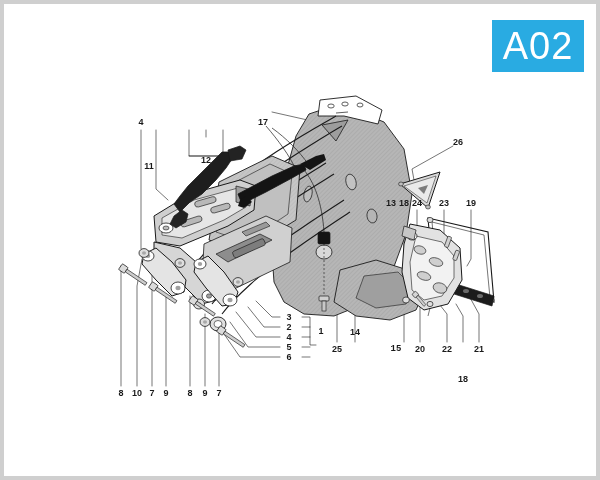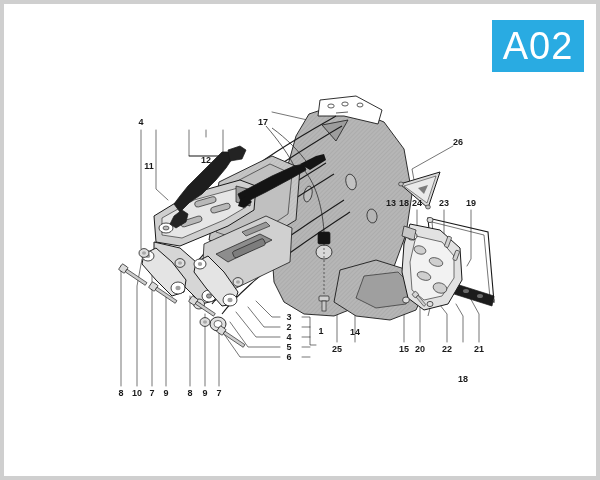--- a/index.html
+++ b/index.html
@@ -305,21 +305,21 @@
       <div class="lbl" style="left: 440px; top: 199px;">23</div>
       <div class="lbl" style="left: 467px; top: 199px;">19</div>
       <div class="lbl" style="left: 285px; top: 313px;">3</div>
       <div class="lbl" style="left: 285px; top: 323px;">2</div>
       <div class="lbl" style="left: 285px; top: 333px;">4</div>
       <div class="lbl" style="left: 285px; top: 343px;">5</div>
       <div class="lbl" style="left: 285px; top: 353px;">6</div>
       <div class="lbl" style="left: 317px; top: 327px;">1</div>
       <div class="lbl" style="left: 333px; top: 345px;">25</div>
       <div class="lbl" style="left: 351px; top: 328px;">14</div>
-      <div class="lbl" style="left: 400px; top: 345px;">15</div>
+      <div class="lbl" style="left: 392px; top: 345px; font-family: Liberation Mono, monospace;">15</div>
       <div class="lbl" style="left: 416px; top: 345px;">20</div>
       <div class="lbl" style="left: 443px; top: 345px;">22</div>
       <div class="lbl" style="left: 459px; top: 345px; margin-top: 30px;">18</div>
       <div class="lbl" style="left: 475px; top: 345px;">21</div>
       <div class="lbl" style="left: 117px; top: 389px;">8</div>
       <div class="lbl" style="left: 133px; top: 389px;">10</div>
       <div class="lbl" style="left: 148px; top: 389px;">7</div>
       <div class="lbl" style="left: 162px; top: 389px;">9</div>
       <div class="lbl" style="left: 186px; top: 389px;">8</div>
       <div class="lbl" style="left: 201px; top: 389px;">9</div>

